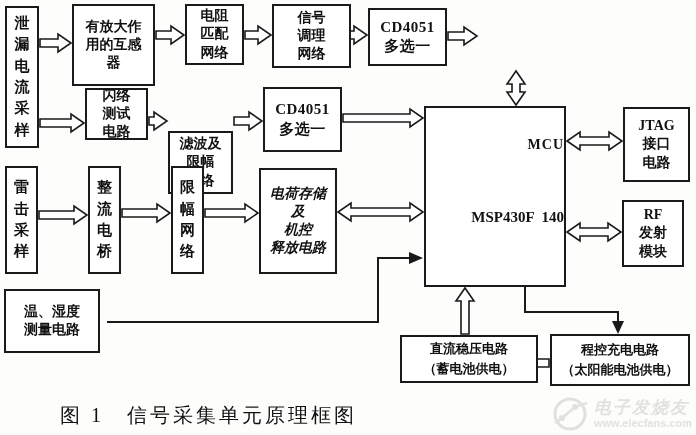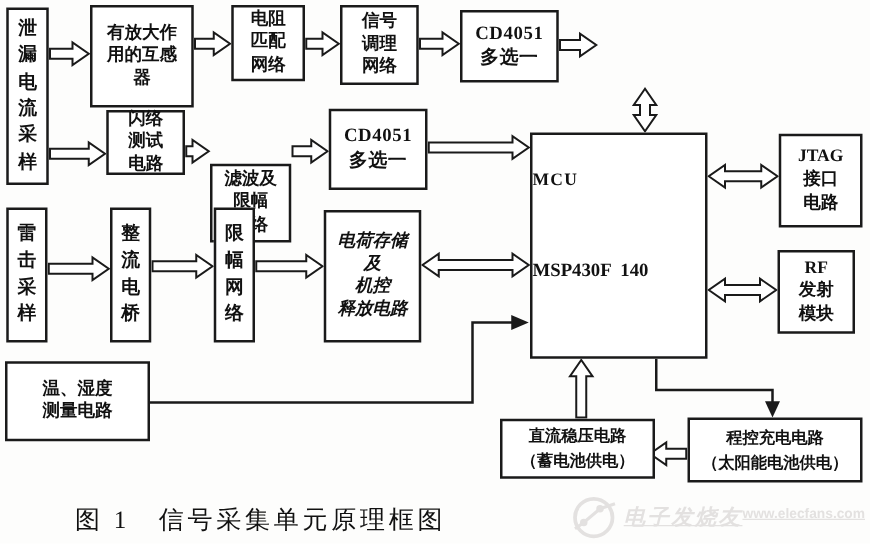--- a/index.html
+++ b/index.html
@@ -8,32 +8,32 @@
     font-family:"Liberation Serif","DejaVu Serif",serif;color:#111;
   }
   .box{
     position:absolute;box-sizing:border-box;border:2px solid #1a1a1a;background:#fff;
     display:flex;align-items:center;justify-content:center;text-align:center;
     white-space:pre-line;font-size:14px;font-weight:600;line-height:1.3;z-index:2;
   }
   .vbox{font-size:15px;line-height:1.42;}
   .cdbox{font-size:15px;letter-spacing:0.5px;}
   .small{font-size:13px;line-height:1.55;}
-  .mcu-title{position:absolute;top:28px;left:0;right:0;text-align:left;font-size:14px;letter-spacing:1px;}
-  .mcu-part{position:absolute;top:100px;left:0;right:0;text-align:left;font-size:15px;white-space:pre;}
+  .mcu-title{position:absolute;top:28px;left:0;right:0;text-align:right;font-size:14px;letter-spacing:1px;}
+  .mcu-part{position:absolute;top:100px;left:0;right:0;text-align:right;font-size:15px;white-space:pre;}
   #arrow-layer{position:absolute;left:0;top:0;z-index:1;pointer-events:none;}
   #caption{
     position:absolute;left:60px;right:0;top:402px;
     font-size:20px;font-weight:400;letter-spacing:3px;z-index:2;
   }
   #watermark{
     position:absolute;right:4px;bottom:2px;z-index:3;display:flex;align-items:center;gap:5px;
     color:#e3e1e0;font-family:"Liberation Sans","DejaVu Sans",sans-serif;
   }
-  #watermark .wm-text{display:flex;flex-direction:row;line-height:1.1;text-decoration:underline;}
+  #watermark .wm-text{display:flex;flex-direction:column;line-height:1.1;}
   #watermark .wm-brand{font-size:17px;font-weight:700;font-style:italic;letter-spacing:2px;}
   #watermark .wm-url{font-size:11px;font-weight:700;}
 </style>
 </head>
 <body>
 
 <div id="canvas">
 
   <svg id="arrow-layer" width="696" height="435">
       <polygon points="40,47 58,47 58,52 71,43 58,34 58,39 40,39" fill="#fff" stroke="#1a1a1a" stroke-width="1.6"></polygon>
@@ -68,21 +68,21 @@
 样</div>
 
   <div class="box" style="left:72px;top:4px;width:83px;height:82px;">有放大作
 用的互感
 器</div>
 
   <div class="box" style="left:185px;top:4px;width:59px;height:61px;">电阻
 匹配
 网络</div>
 
-  <div class="box" style="left:272px;top:4px;width:63px;height:64px;">信号
+  <div class="box" style="left:272px;top:4px;width:79px;height:64px;">信号
 调理
 网络</div>
 
   <div class="box cdbox" style="left:368px;top:8px;width:79px;height:58px;">CD4051
 多选一</div>
 
 
   <div class="box" style="left:85px;top:88px;width:63px;height:52px;">闪络
 测试
 电路</div>
@@ -120,24 +120,24 @@
   <div class="box vbox" style="left:171px;top:166px;width:33px;height:108px;">限
 幅
 网
 络</div>
 
   <div class="box" style="left:259px;top:168px;width:78px;height:106px;font-style:italic;">电荷存储
 及
 机控
 释放电路</div>
 
-  <div class="box" style="left:4px;top:289px;width:116px;height:64px;">温、湿度
+  <div class="box" style="left:4px;top:289px;width:96px;height:64px;">温、湿度
 测量电路</div>
 
-  <div class="box small" style="left:400px;top:335px;width:124px;height:48px;text-align:center;">直流稳压电路
+  <div class="box small" style="left:400px;top:335px;width:138px;height:48px;text-align:center;">直流稳压电路
 （蓄电池供电）</div>
 
   <div class="box small" style="left:550px;top:334px;width:140px;height:52px;">程控充电电路
 （太阳能电池供电）</div>
 
   <div id="caption">图 1　信号采集单元原理框图</div>
 
   <div id="watermark">
     <svg width="38" height="38" viewBox="0 0 38 38">
       <circle cx="19" cy="19" r="15" fill="none" stroke="#e3e1e0" stroke-width="3"></circle>

